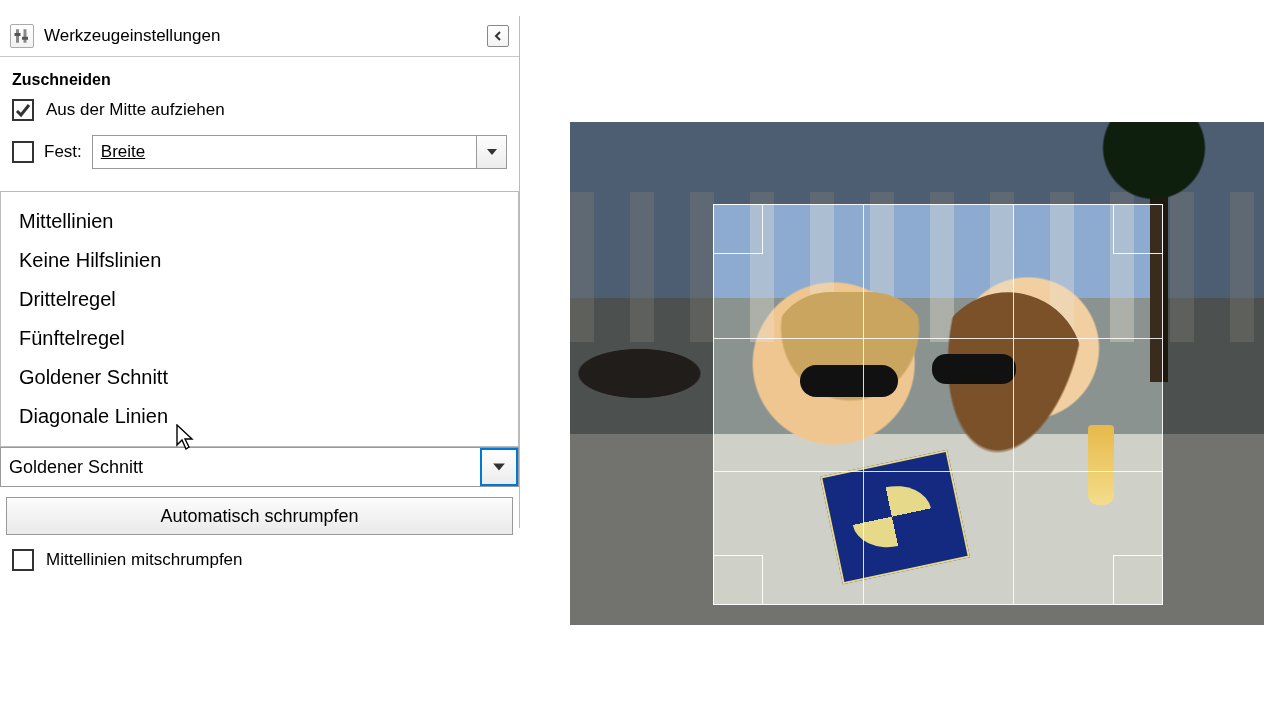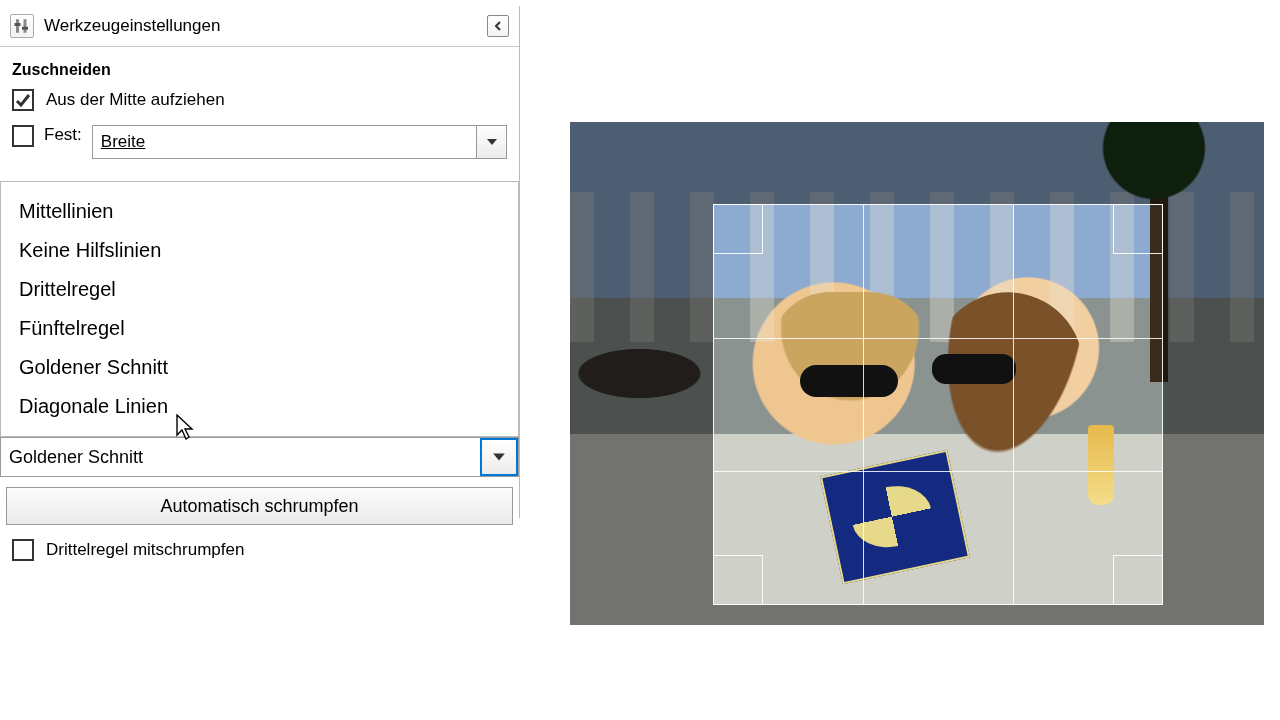--- a/index.html
+++ b/index.html
@@ -4,36 +4,36 @@
 <style>
   * { box-sizing: border-box; margin: 0; padding: 0; }
   body {
     font-family: "Segoe UI", Tahoma, sans-serif;
     font-size: 15px;
     width: 1280px; height: 720px;
     background: #fff;
     overflow: hidden;
     color: #000;
   }
-  .panel { position: absolute; left: 0; top: 6px; width: 520px; height: 512px; background: #fff; border-right: 1px solid #bbb; }
+  .panel { position: absolute; left: 0; top: 16px; width: 520px; height: 512px; background: #fff; border-right: 1px solid #bbb; }
   .panel-header { display: flex; align-items: center; gap: 10px; padding: 8px 10px; border-bottom: 1px solid #c7c7c7; }
   .tool-icon { width: 24px; height: 24px; border: 1px solid #aaa; border-radius: 2px; display: flex; align-items: center; justify-content: center; font-size: 12px; background: linear-gradient(#fff,#f2f2f2); }
   .tool-icon svg { width: 18px; height: 18px; }
   .panel-title { font-size: 17px; flex: 1; }
   .collapse-btn { width: 22px; height: 22px; border: 1px solid #888; border-radius: 2px; display:flex; align-items:center; justify-content:center; background: linear-gradient(#fff,#f3f3f3); cursor: pointer; }
   .collapse-btn svg { width: 10px; height: 10px; stroke:#333; fill:none; stroke-width:2 }
 
   .section { padding: 14px 12px 8px 12px; }
   .section-title { font-weight: bold; font-size: 16px; margin-bottom: 10px; }
   .opt-row { display: flex; align-items: center; gap: 12px; margin-bottom: 14px; font-size: 17px; }
   .chk { width: 22px; height: 22px; border: 2px solid #333; display:inline-flex; align-items:center; justify-content:center; cursor: pointer; }
   .chk.checked svg { display:block; }
   .chk svg { display:none; width: 16px; height: 16px; stroke:#333; stroke-width:3; fill:none; }
 
-  .fest-row { display:flex; gap: 10px; margin-bottom: 14px; font-size: 17px;}
+  .fest-row { display:flex; align-items:center; gap: 10px; margin-bottom: 14px; font-size: 17px;}
   .combo { display:flex; align-items:stretch; border: 1px solid #999; height: 34px; }
   .combo-text { padding: 4px 8px; flex:1; display:flex; align-items:center;text-decoration:underline; }
   .combo-btn { width: 30px; border-left: 1px solid #999; display:flex; align-items:center; justify-content:center; background: linear-gradient(#fdfdfd,#ececec); cursor:pointer; }
   .combo-btn svg{ width:12px; height:12px; fill:#333;}
   #fest-combo { flex:1; }
 
   .guide-list { border: 1px solid #bbb; padding: 10px 0; }
   .guide-item { padding: 8px 18px; font-size: 20px; cursor: pointer; }
   .guide-selected-combo { border: 1px solid #999; display:flex; height: 40px; }
   .guide-selected-text { padding: 6px 8px; flex:1; font-size:18px; display:flex; align-items:center; }
@@ -157,21 +157,21 @@
       </span>
   </div>
 
   <div class="auto-btn">
     <span>Automatisch schrumpfen</span>
   </div>
 
   <div class="section" style="padding-top:0">
     <div class="opt-row">
       <span class="chk"></span>
-      <span>Drittelregel mitschrumpfen</span>
+      <span>Mittellinien mitschrumpfen</span>
     </div>
   </div>
 
   <div class="cursor">
     <svg viewBox="0 0 20 28">
         <path d="M1 1 L1 21 L6 16 L10 25 L13 23 L9 15 L16 15 Z" fill="#fff" stroke="#000" stroke-width="1.4"></path>
       </svg>
   </div>
 </div>
 

